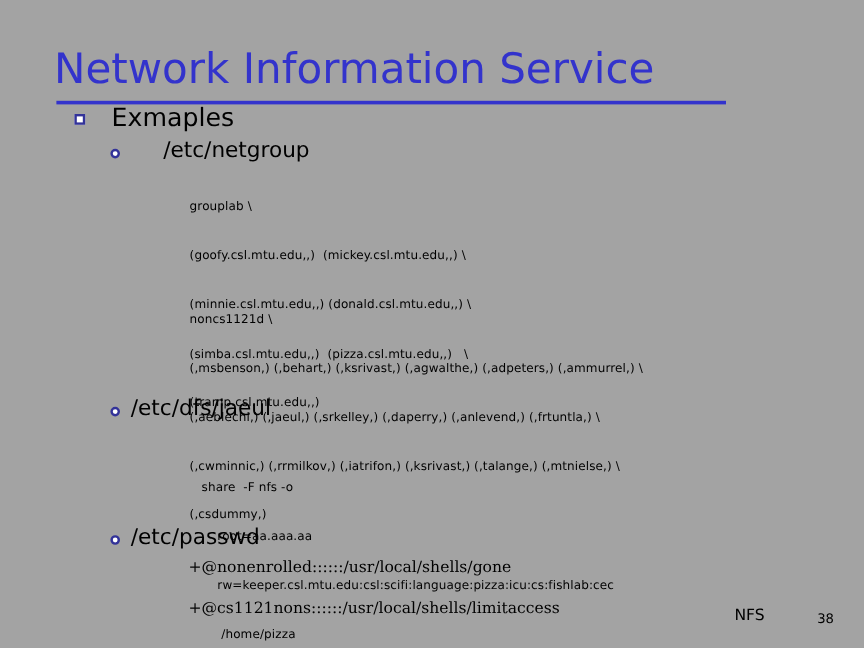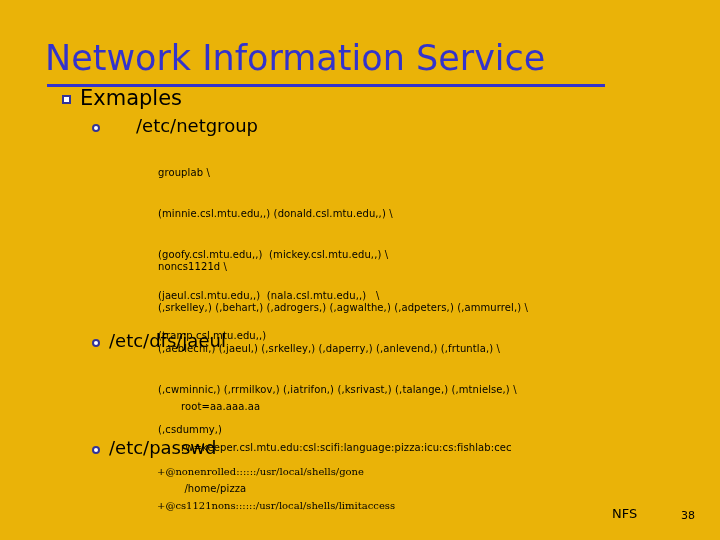--- a/index.html
+++ b/index.html
@@ -12,21 +12,21 @@
     width: 720px;
     height: 540px;
     overflow: hidden;
     font-family: "DejaVu Sans", sans-serif;
     position: relative;
   }
   .slide {
     position: relative;
     width: 720px;
     height: 540px;
-    background: #eab308;
+    background: #a3a3a3;
   }
 
   
   .slide-title {
     position: absolute;
     left: 45px;
     top: 40px;
     width: 630px;
     font-family: "DejaVu Sans", sans-serif;
     font-size: 35px;
@@ -44,21 +44,21 @@
     height: 3px;
     background: #3333CC;
   }
 
   
   .lvl1 {
     position: absolute;
     left: 62px;
     display: flex;
     align-items: flex-start;
-    gap: 9px;
+    gap: 22px;
   }
   .lvl1 .bullet-sq {
     width: 9px;
     height: 9px;
     border: 2px solid #333399;
     background: #ffffff;
     margin-top: 9px;
     flex: none;
     box-sizing: border-box;
   }
@@ -104,21 +104,21 @@
     line-height: 13.6px;
     white-space: pre;
     letter-spacing: 0.1px;
   }
   .codeblock div { white-space: pre; margin-left: 40px; }
 
   
   .serif-line {
     position: absolute;
     font-family: "DejaVu Serif", serif;
-    font-size: 10px;
+    font-size: 13px;
     color: #000000;
     white-space: pre;
     line-height: 1.2;
   }
 
   
   .footer-label {
     position: absolute;
     left: 612px;
     top: 506px;
@@ -148,40 +148,41 @@
     <span class="lvl1-text">Exmaples</span>
   </div>
 
   <div class="lvl2" style="top:116px;gap:36px;">
     <span class="bullet-circ"></span>
     <span class="lvl2-text">/etc/netgroup</span>
   </div>
 
   <div class="codeblock" style="left:118px; top:139px;">
     <div>grouplab \</div>
+    <div>(goofy.csl.mtu.edu,,)  (mickey.csl.mtu.edu,,) \</div>
     <div>(minnie.csl.mtu.edu,,) (donald.csl.mtu.edu,,) \</div>
-    <div>(goofy.csl.mtu.edu,,)  (mickey.csl.mtu.edu,,) \</div>
-    <div>(jaeul.csl.mtu.edu,,)  (nala.csl.mtu.edu,,)   \</div>
+    <div>(simba.csl.mtu.edu,,)  (pizza.csl.mtu.edu,,)   \</div>
     <div>(tramp.csl.mtu.edu,,)</div>
   </div>
 
   <div class="codeblock" style="left:118px; top:233px;">
     <div>noncs1121d \</div>
-    <div>(,srkelley,) (,behart,) (,adrogers,) (,agwalthe,) (,adpeters,) (,ammurrel,) \</div>
+    <div>(,msbenson,) (,behart,) (,ksrivast,) (,agwalthe,) (,adpeters,) (,ammurrel,) \</div>
     <div>(,aeblechi,) (,jaeul,) (,srkelley,) (,daperry,) (,anlevend,) (,frtuntla,) \</div>
     <div>(,cwminnic,) (,rrmilkov,) (,iatrifon,) (,ksrivast,) (,talange,) (,mtnielse,) \</div>
     <div>(,csdummy,)</div>
   </div>
 
   <div class="lvl2" style="top:331px;">
     <span class="bullet-circ"></span>
     <span class="lvl2-text">/etc/dfs/jaeul</span>
   </div>
 
   <div class="codeblock" style="left:128px; top:373px;">
+    <div>share  -F nfs -o</div>
     <div>    root=aa.aaa.aa</div>
     <div>    rw=keeper.csl.mtu.edu:csl:scifi:language:pizza:icu:cs:fishlab:cec</div>
     <div>     /home/pizza</div>
   </div>
 
   <div class="lvl2" style="top:438px;">
     <span class="bullet-circ"></span>
     <span class="lvl2-text">/etc/passwd</span>
   </div>
 

